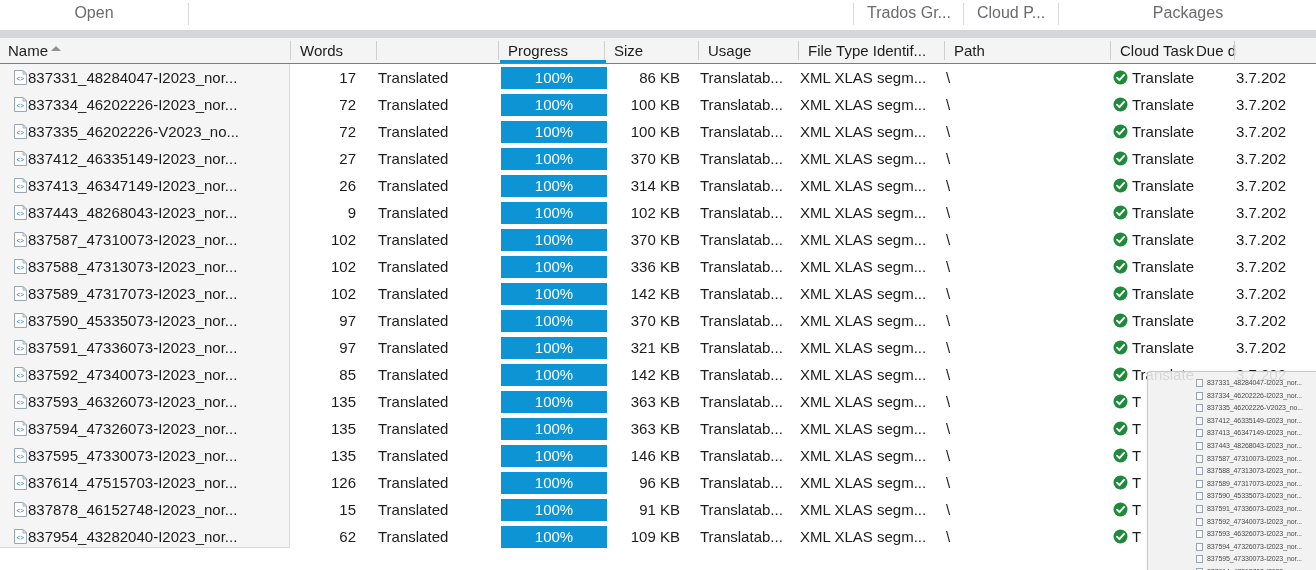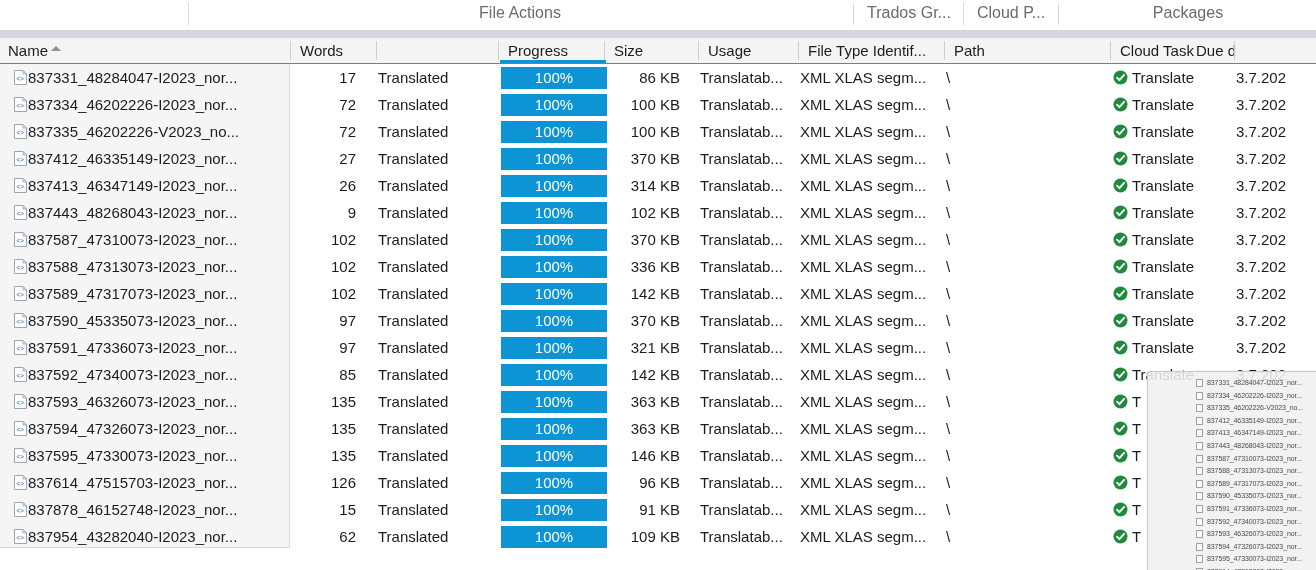--- a/index.html
+++ b/index.html
@@ -220,21 +220,21 @@
     white-space: nowrap;
     letter-spacing: -0.1px;
   }
 </style>
 </head>
 <body>
 
 <div id="app">
 
   <div class="ribbon" id="ribbon">
-      <div class="ribbon-tab" style="left: 330px; width: 380px;">File Actions</div>
+      <div class="ribbon-tab" style="left: 0px; width: 188px;">Open</div>
       <div class="ribbon-tab" style="left: 855px; width: 108px;">Trados Gr...</div>
       <div class="ribbon-tab" style="left: 965px; width: 92px;">Cloud P...</div>
       <div class="ribbon-tab" style="left: 1060px; width: 256px;">Packages</div>
       <div class="ribbon-sep" style="left: 188px;"></div>
       <div class="ribbon-sep" style="left: 853px;"></div>
       <div class="ribbon-sep" style="left: 963px;"></div>
       <div class="ribbon-sep" style="left: 1058px;"></div>
     </div>
   <div class="ribbon-band"></div>
 

